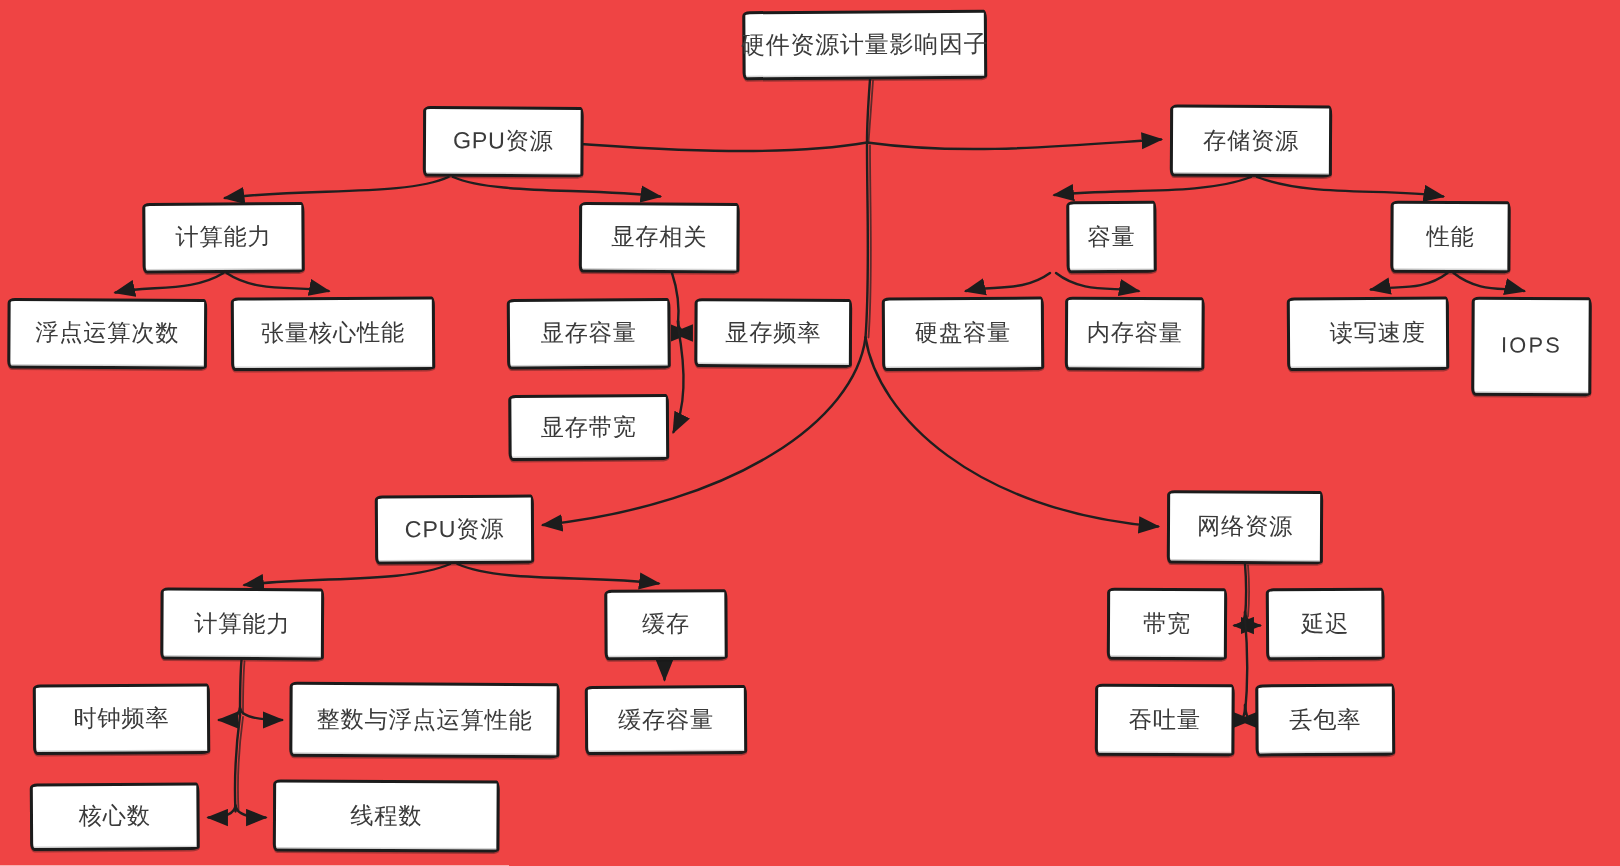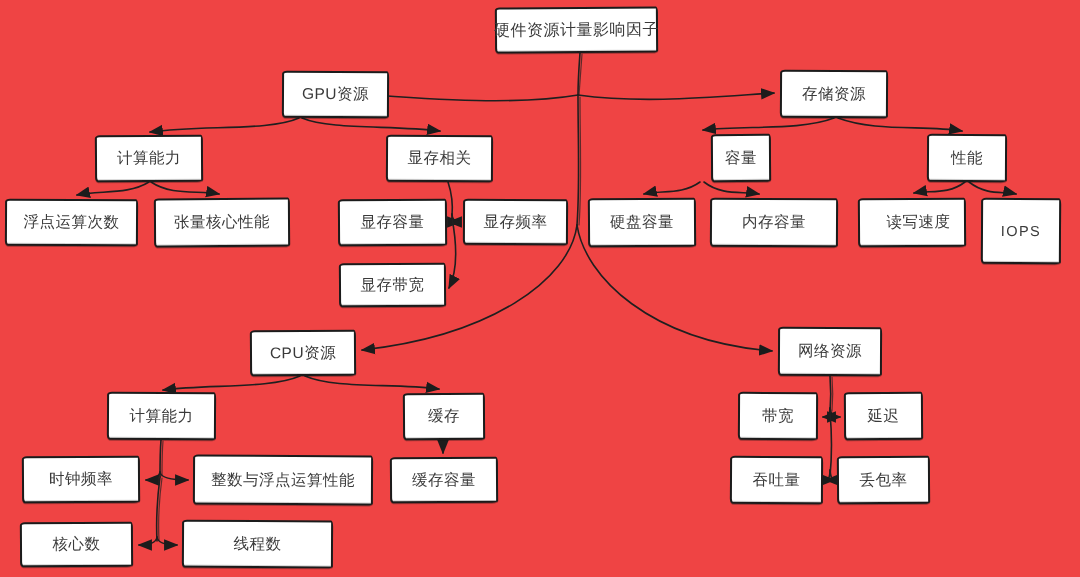--- a/index.html
+++ b/index.html
@@ -33,21 +33,21 @@
   .n-flops{left:5px;top:199px;width:133px;height:47px;}
   .n-tensor{left:154px;top:198px;width:136px;height:49px;}
   .n-vram{left:386px;top:135px;width:107px;height:47px;}
   .n-vram-capacity{left:338px;top:199px;width:109px;height:47px;}
   .n-vram-frequency{left:463px;top:199px;width:105px;height:46px;}
   .n-vram-bandwidth{left:339px;top:263px;width:107px;height:44px;}
   .n-storage{left:780px;top:70px;width:108px;height:48px;}
   .n-capacity{left:663px;top:134px;width:60px;height:48px;margin-left:48px;}
   .n-performance{left:927px;top:134px;width:80px;height:48px;}
   .n-disk-capacity{left:588px;top:198px;width:108px;height:49px;}
-  .n-memory-capacity{left:710px;top:198px;width:128px;height:49px;}
+  .n-memory-capacity{left:710px;top:198px;width:93px;height:49px;}
   .n-rw-speed{left:858px;top:198px;width:108px;height:49px;padding-left:13px;}
   .n-iops{left:981px;top:198px;width:80px;height:66px;letter-spacing:1.5px;font-size:14.5px;}
   .n-cpu{left:250px;top:330px;width:106px;height:46px;}
   .n-cpu-compute{left:107px;top:392px;width:109px;height:48px;}
   .n-clock-freq{left:22px;top:456px;width:118px;height:47px;}
   .n-int-float-perf{left:193px;top:455px;width:180px;height:50px;}
   .n-cores{left:20px;top:522px;width:113px;height:45px;}
   .n-threads{left:182px;top:520px;width:151px;height:48px;}
   .n-cache{left:403px;top:393px;width:82px;height:47px;}
   .n-cache-capacity{left:390px;top:457px;width:108px;height:46px;}

